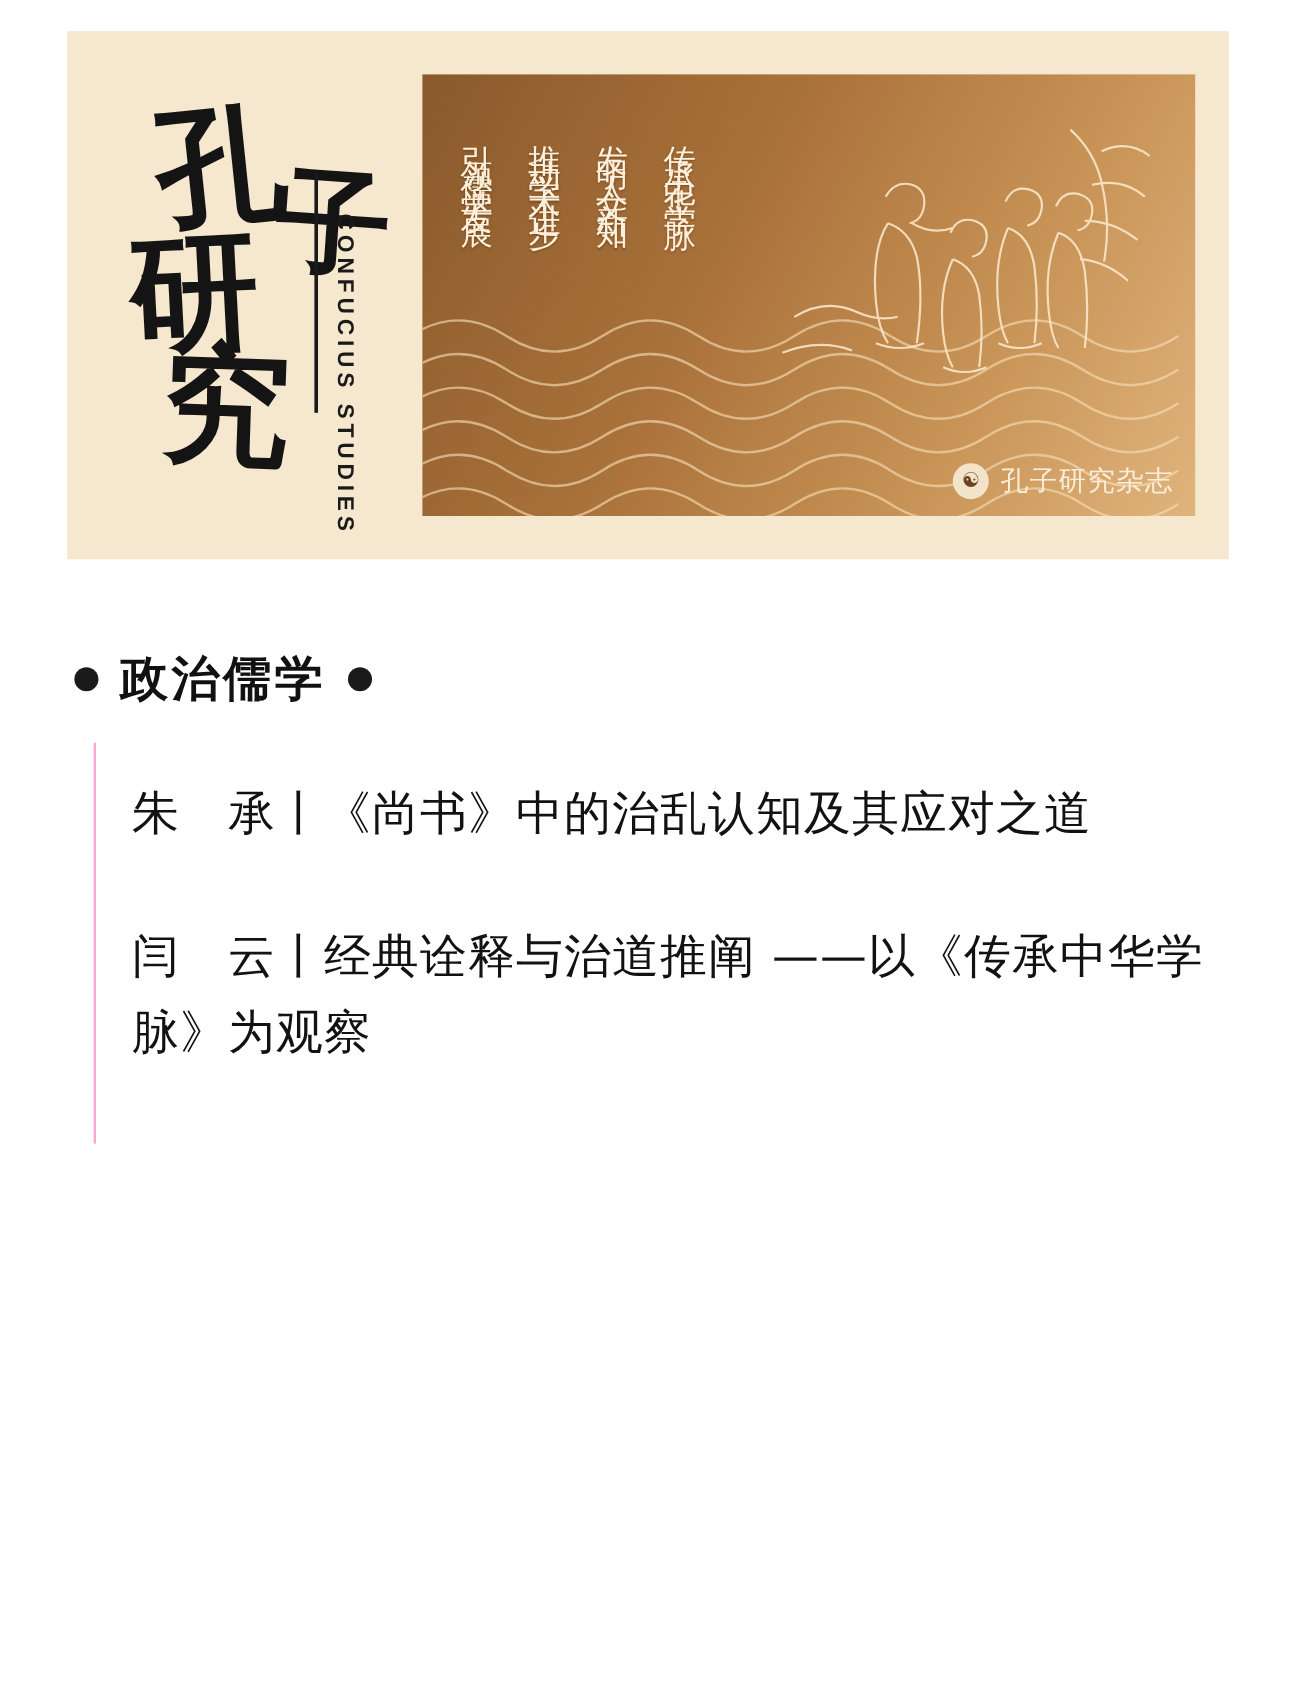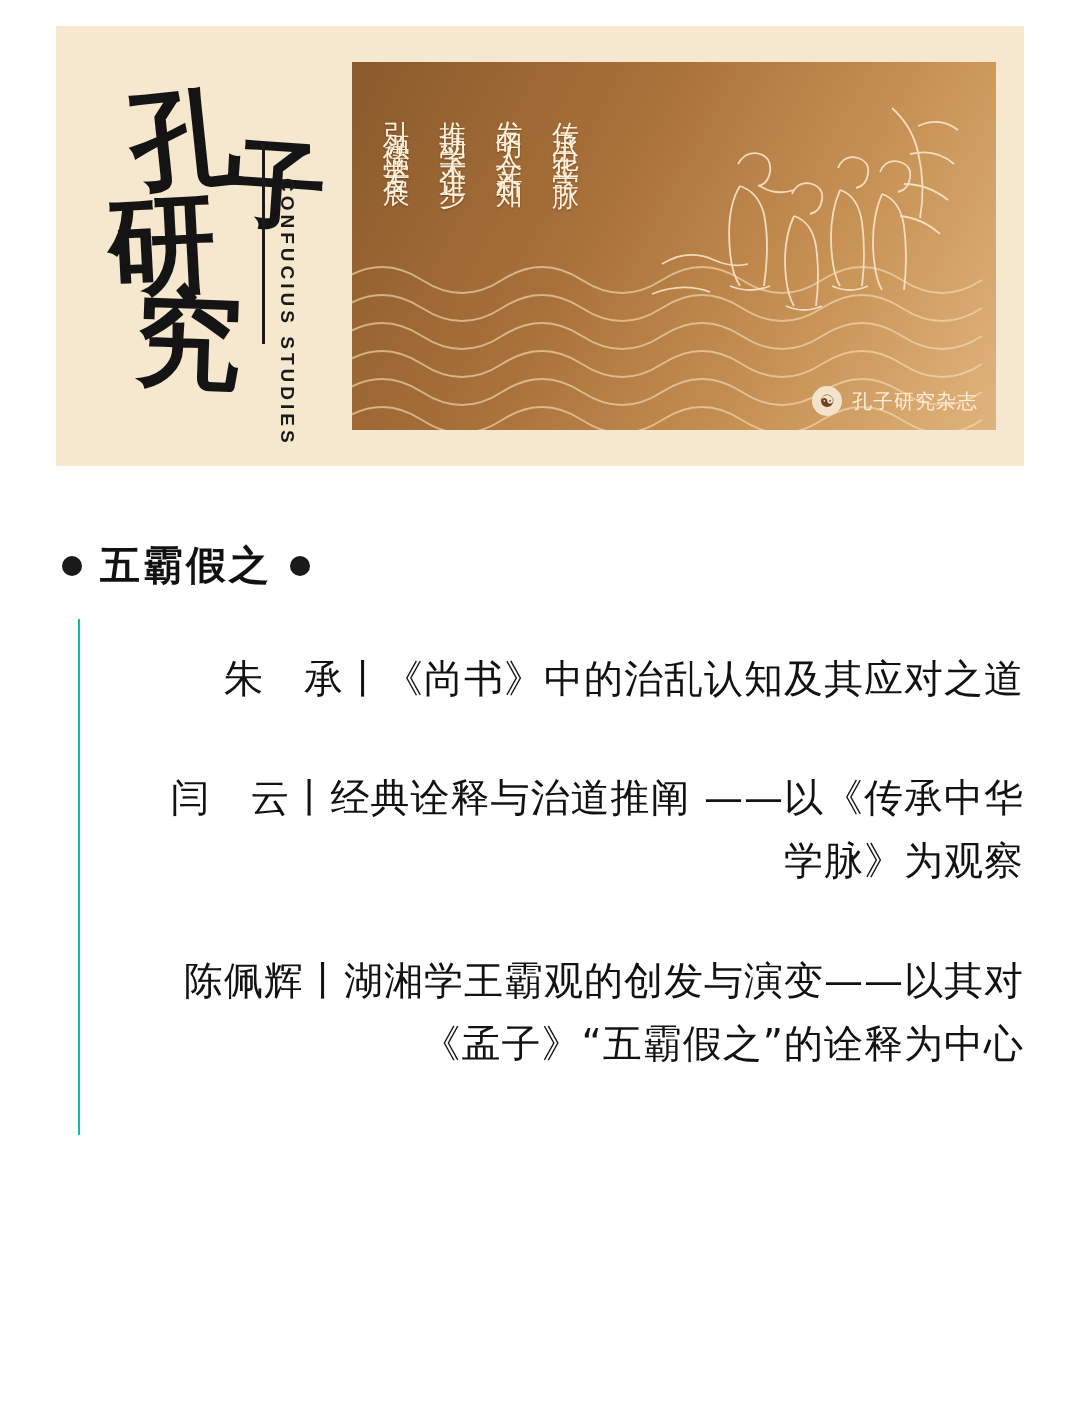--- a/index.html
+++ b/index.html
@@ -127,21 +127,21 @@
   }
   .wechat-badge .wc-icon {
     width: 30px; height: 30px;
     border-radius: 50%;
     background: #f3e3cb;
     display: flex; align-items: center; justify-content: center;
     color: #6d4521; font-size: 17px; line-height: 1;
   }
   .wechat-badge .wc-text {
     font-family: "DejaVu Serif", "Liberation Serif", serif;
-    font-size: 20px;
+    font-size: 23px;
     color: #fbeed8;
     letter-spacing: 1px;
   }
 
   
   .section-head {
     margin: 72px 0 0 62px;
     display: flex;
     align-items: center;
     gap: 18px;
@@ -153,23 +153,22 @@
   .bullet {
     width: 20px; height: 20px;
     border-radius: 50%;
     background: #1a1a1a;
     flex: 0 0 20px;
   }
   .section-title { letter-spacing: 3px; }
 
   .article-area {
     margin: 26px 0 0 78px;
-    border-left: 2px solid #14b8a6;
-    padding: 28px 56px 60px 58px;
-    text-align: right;
+    border-left: 2px solid #f9a8d4;
+    padding: 28px 56px 60px 30px;
   }
   .article {
     font-size: 39px;
     line-height: 1.62;
     color: #121212;
     letter-spacing: 1px;
     margin-bottom: 56px;
     font-family: "DejaVu Sans", "Liberation Sans", sans-serif;
   }
   .article:last-child { margin-bottom: 0; }
@@ -246,21 +245,20 @@
 
     <div class="wechat-badge">
       <span class="wc-icon">☯</span>
       <span class="wc-text">孔子研究杂志</span>
     </div>
   </div>
 </div>
 
 <div class="section-head">
   <span class="bullet"></span>
-  <span class="section-title">五霸假之</span>
+  <span class="section-title">政治儒学</span>
   <span class="bullet"></span>
 </div>
 
 <div class="article-area">
   <div class="article">朱　承丨《尚书》中的治乱认知及其应对之道</div>
   <div class="article">闫　云丨经典诠释与治道推阐 ——以《传承中华学脉》为观察</div>
-  <div class="article">陈佩辉丨湖湘学王霸观的创发与演变——以其对《孟子》“五霸假之”的诠释为中心</div>
 </div>
 
 </body></html>

